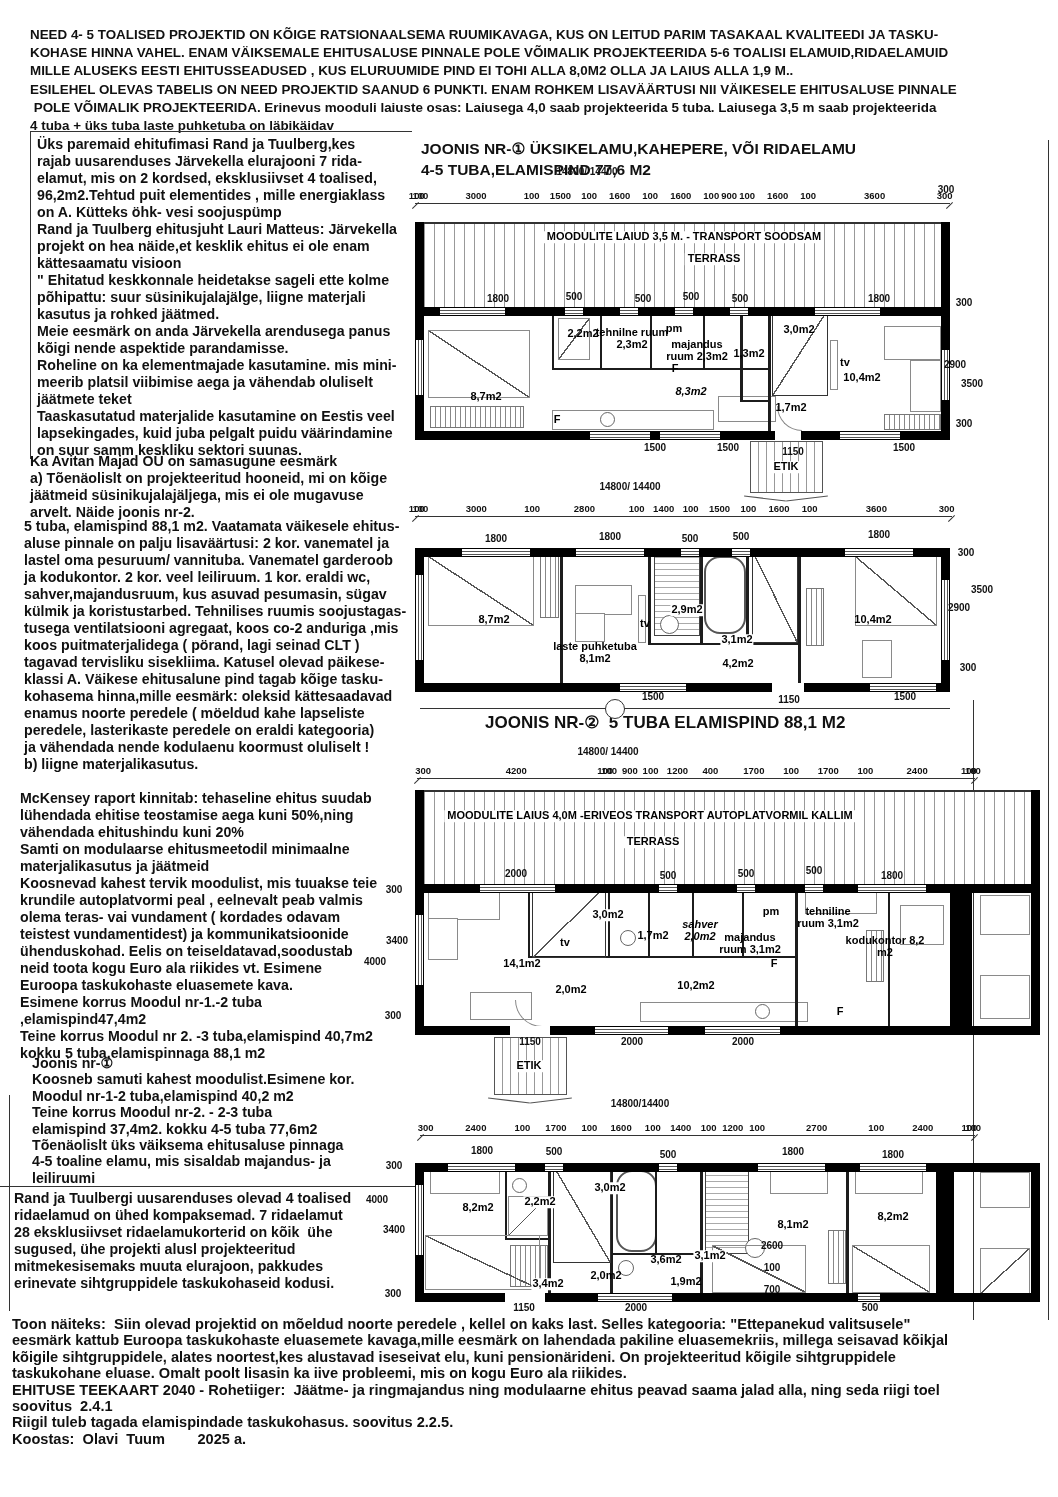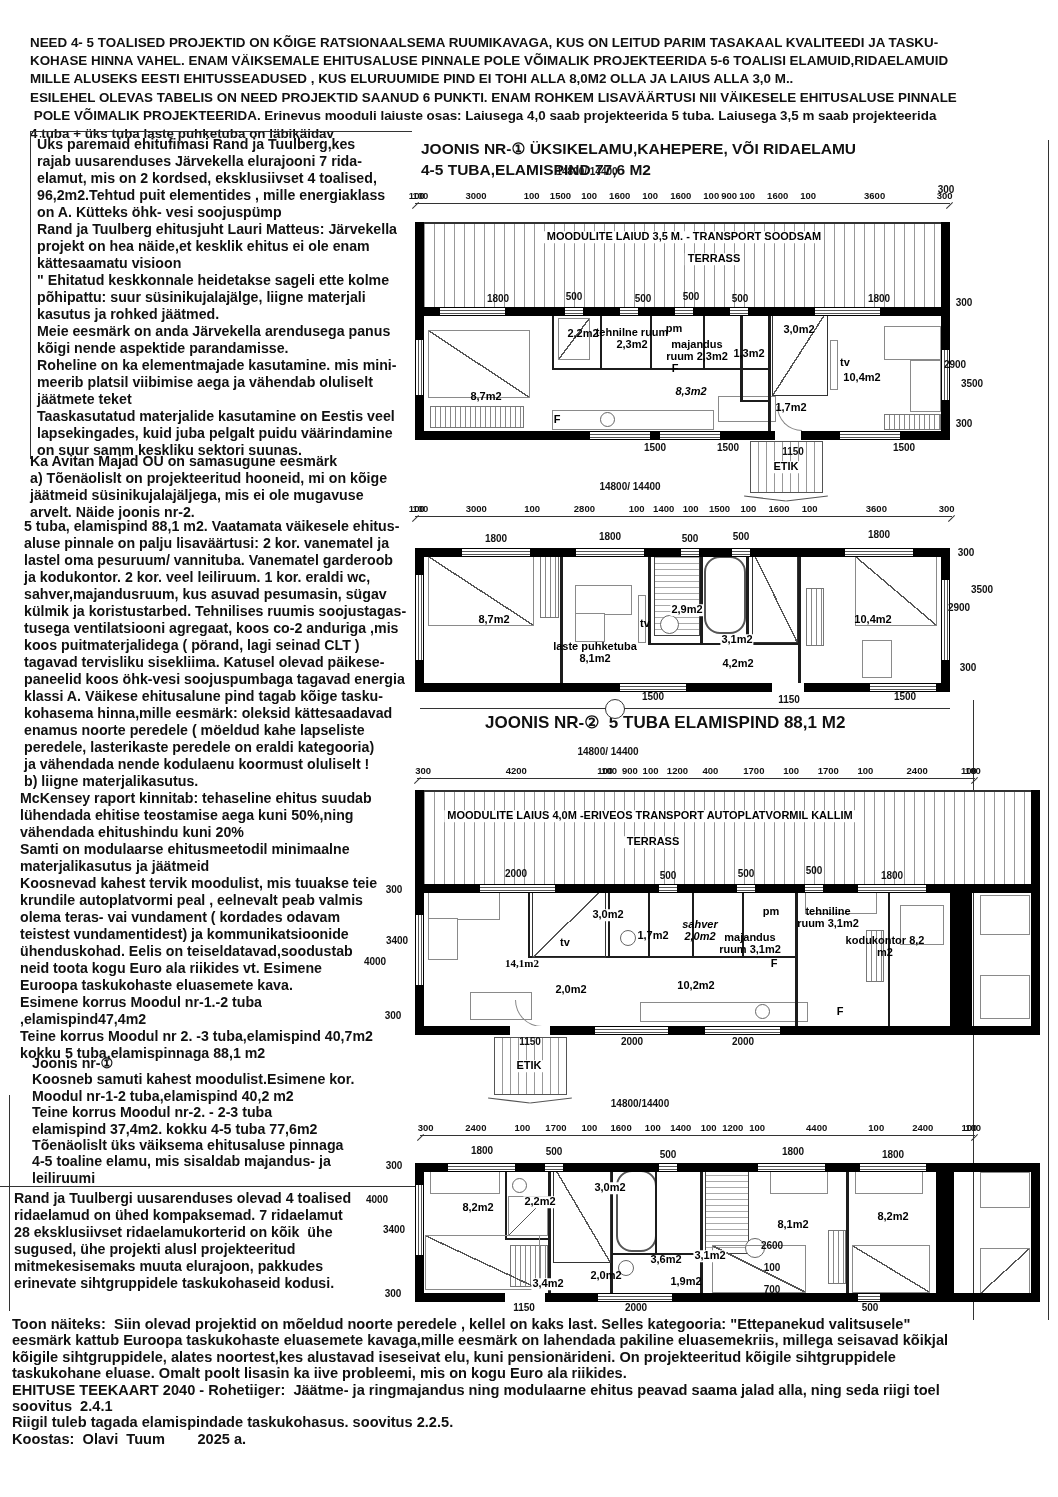--- a/index.html
+++ b/index.html
@@ -44,24 +44,24 @@
        linear-gradient(to top right,transparent calc(50% - .7px),#555 calc(50% - .7px) calc(50% + .7px),transparent calc(50% + .7px));}
   .arc{position:absolute;border:1px solid #888;border-top:none;border-right:none;border-radius:0 0 0 100%;z-index:2;}
   .oc{position:absolute;border:1.3px solid #333;border-radius:50%;background:#fff;z-index:2;}
   .chev{position:absolute;height:1px;background:#555;}
 </style>
 </head>
 <body>
 
 <div id="canvas">
 
-  <div class="tb f-head" style="left:30px;top:34px;width:1012px;">
+  <div class="tb f-head" style="left:30px;top:26px;width:1012px;">
       <div>NEED 4- 5 TOALISED PROJEKTID ON KÕIGE RATSIONAALSEMA RUUMIKAVAGA, KUS ON LEITUD PARIM TASAKAAL KVALITEEDI JA TASKU-</div>
       <div>KOHASE HINNA VAHEL. ENAM VÄIKSEMALE EHITUSALUSE PINNALE POLE VÕIMALIK PROJEKTEERIDA 5-6 TOALISI ELAMUID,RIDAELAMUID</div>
-      <div>MILLE ALUSEKS EESTI EHITUSSEADUSED , KUS ELURUUMIDE PIND EI TOHI ALLA 8,0M2 OLLA JA LAIUS ALLA 3,0 M..</div>
+      <div>MILLE ALUSEKS EESTI EHITUSSEADUSED , KUS ELURUUMIDE PIND EI TOHI ALLA 8,0M2 OLLA JA LAIUS ALLA 1,9 M..</div>
       <div>ESILEHEL OLEVAS TABELIS ON NEED PROJEKTID SAANUD 6 PUNKTI. ENAM ROHKEM LISAVÄÄRTUSI NII VÄIKESELE EHITUSALUSE PINNALE</div>
       <div> POLE VÕIMALIK PROJEKTEERIDA. Erinevus mooduli laiuste osas: Laiusega 4,0 saab projekteerida 5 tuba. Laiusega 3,5 m saab projekteerida</div>
       <div>4 tuba + üks tuba laste puhketuba on läbikäidav</div>
     </div>
 
   <div class="hl" style="left:30px;top:131px;width:382px;height:1px;"></div>
   <div class="hl" style="left:30px;top:131px;width:1px;height:328px;"></div>
 
   <div class="tb f-col" style="left:37px;top:136px;width:385px;">
       <div>Üks paremaid ehitufimasi Rand ja Tuulberg,kes</div>
@@ -93,21 +93,20 @@
   <div class="tb f-col" style="left:24px;top:518px;width:398px;">
       <div>5 tuba, elamispind 88,1 m2. Vaatamata väikesele ehitus-</div>
       <div>aluse pinnale on palju lisaväärtusi: 2 kor. vanematel ja</div>
       <div>lastel oma pesuruum/ vannituba. Vanematel garderoob</div>
       <div>ja kodukontor. 2 kor. veel leiliruum. 1 kor. eraldi wc,</div>
       <div>sahver,majandusruum, kus asuvad pesumasin, sügav</div>
       <div>külmik ja koristustarbed. Tehnilises ruumis soojustagas-</div>
       <div>tusega ventilatsiooni agregaat, koos co-2 anduriga ,mis</div>
       <div>koos puitmaterjalidega ( pörand, lagi seinad CLT )</div>
       <div>tagavad tervisliku sisekliima. Katusel olevad päikese-</div>
-      <div>paneelid koos öhk-vesi soojuspumbaga tagavad energia</div>
       <div>klassi A. Väikese ehitusalune pind tagab kõige tasku-</div>
       <div>kohasema hinna,mille eesmärk: oleksid kättesaadavad</div>
       <div>enamus noorte peredele ( möeldud kahe lapseliste</div>
       <div>peredele, lasterikaste peredele on eraldi kategooria)</div>
       <div>ja vähendada nende kodulaenu koormust oluliselt !</div>
       <div>b) liigne materjalikasutus.</div>
     </div>
   <div class="tb f-col" style="left:20px;top:790px;width:400px;">
       <div>McKensey raport kinnitab: tehaseline ehitus suudab</div>
       <div>lühendada ehitise teostamise aega kuni 50%,ning</div>
@@ -496,21 +495,21 @@
   <div class="arc" style="left:515px;top:1000px;width:26px;height:26px;"></div>
   <div class="lbl" style="left:565px;top:943px;background:#fff;padding:0 1px;">tv</div>
   <div class="lbl" style="left:608px;top:915px;background:#fff;padding:0 1px;">3,0m2</div>
   <div class="lbl" style="left:653px;top:936px;">1,7m2</div>
   <div class="lbl wrap" style="left:700px;top:930px;width:55px;font-style:italic;">sahver 2,0m2</div>
   <div class="lbl wrap" style="left:750px;top:943px;width:66px;">majandus ruum 3,1m2</div>
   <div class="lbl" style="left:771px;top:912px;">pm</div>
   <div class="lbl wrap" style="left:828px;top:917px;width:66px;">tehniline ruum 3,1m2</div>
   <div class="lbl" style="left:774px;top:964px;">F</div>
   <div class="lbl wrap" style="left:885px;top:946px;width:80px;">kodukontor 8,2 m2</div>
-  <div class="lbl" style="left:522px;top:964px;font-family:Liberation Serif, serif;">14,1m2</div>
+  <div class="lbl" style="left:522px;top:964px;">14,1m2</div>
   <div class="lbl" style="left:571px;top:990px;">2,0m2</div>
   <div class="lbl" style="left:696px;top:986px;">10,2m2</div>
   <div class="lbl" style="left:840px;top:1012px;">F</div>
   <div class="dim" style="left:530px;top:1042px;">1150</div>
   <div class="dim" style="left:632px;top:1042px;">2000</div>
   <div class="dim" style="left:743px;top:1042px;">2000</div>
   <div class="dim" style="left:394px;top:890px;">300</div>
   <div class="dim" style="left:397px;top:941px;">3400</div>
   <div class="dim" style="left:375px;top:962px;">4000</div>
   <div class="dim" style="left:393px;top:1016px;">300</div>
@@ -548,21 +547,21 @@
       <span class="dv" style="flex: 100 1 0px;">
         <i>100</i>
       </span>
       <span class="dv" style="flex: 1200 1 0px;">
         <i>1200</i>
       </span>
       <span class="dv" style="flex: 100 1 0px;">
         <i>100</i>
       </span>
       <span class="dv" style="flex: 3100 1 0px;">
-        <i>4400</i>
+        <i>2700</i>
       </span>
       <span class="dv" style="flex: 100 1 0px;">
         <i>100</i>
       </span>
       <span class="dv" style="flex: 2400 1 0px;">
         <i>2400</i>
       </span>
       <span class="dv" style="flex: 100 1 0px;">
         <i>100</i>
       </span>

